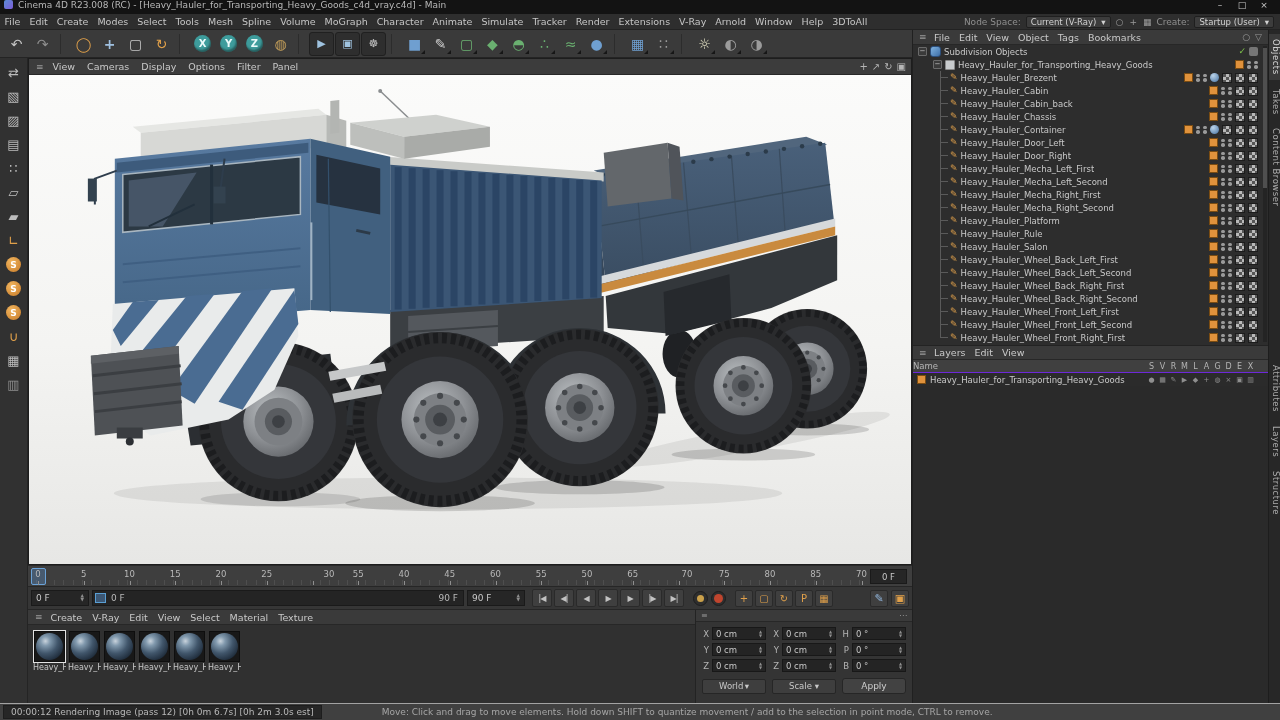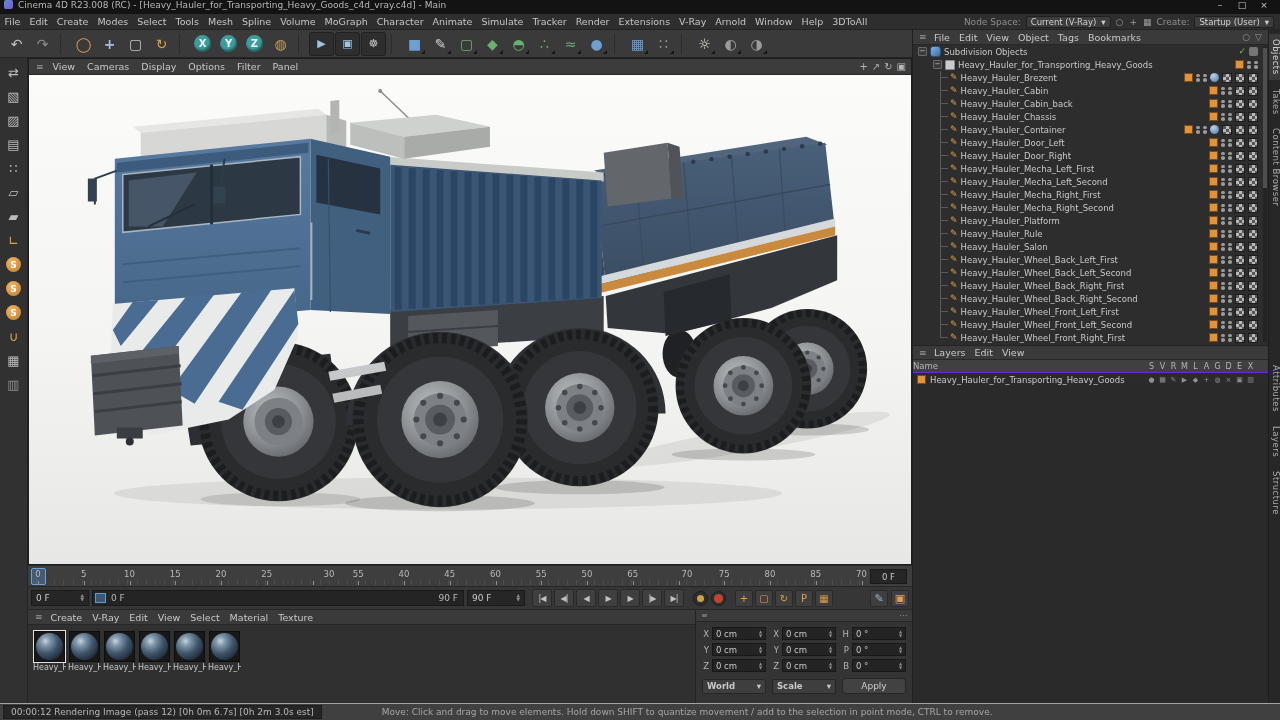--- a/index.html
+++ b/index.html
@@ -114,21 +114,21 @@
   .co-head{height:12px;background:#3a3a3a;border-bottom:1px solid #272727;color:#9a9a9a;font-size:8px;
           display:flex;align-items:center;justify-content:space-between;padding:0 5px;}
   .co-grid{display:grid;grid-template-columns:repeat(3,1fr);gap:3px 6px;padding:5px 6px 2px 6px;}
   .co-cell{display:flex;align-items:center;gap:3px;}
   .co-label{width:7px;font-size:8.5px;color:#b5b5b5;text-align:right;}
   .co-field{flex:1;height:13px;background:#242424;border:1px solid #181818;color:#c6c6c6;font-size:8.5px;
           display:flex;align-items:center;justify-content:space-between;padding:0 3px;}
   .co-arr{display:flex;flex-direction:column;line-height:1;font-size:4px;color:#8f8f8f;}
   .co-bottom{display:flex;gap:6px;padding:4px 6px;align-items:center;}
   .dropdown{flex:1;height:15px;background:#3e3e3e;border:1px solid #262626;border-radius:2px;color:#c9c9c9;
-          font-size:8.5px;display:flex;align-items:center;justify-content:space-between;padding:0 4px;font-weight:bold;}
+          font-size:8.5px;display:flex;align-items:center;justify-content:space-between;padding:0 16px;}
   .apply-btn{width:64px;height:16px;background:#424242;border:1px solid #262626;border-radius:3px;color:#cfcfcf;
           font-size:9px;display:flex;align-items:center;justify-content:center;}
 
   
   .right-panel{position:absolute;left:912px;top:30px;width:356px;height:673px;background:#2b2b2b;
           border-left:1px solid #202020;}
   .om-menu{position:absolute;left:0;top:0;right:0;height:15px;background:#3a3a3a;border-bottom:1px solid #272727;
           display:flex;align-items:center;font-size:9.5px;color:#c9c9c9;padding-left:3px;}
   .om-menu .menu-item{padding:0 4.5px;}
   .om-menu-icons{margin-left:auto;display:flex;gap:5px;padding-right:6px;color:#9a9a9a;font-size:9px;}

